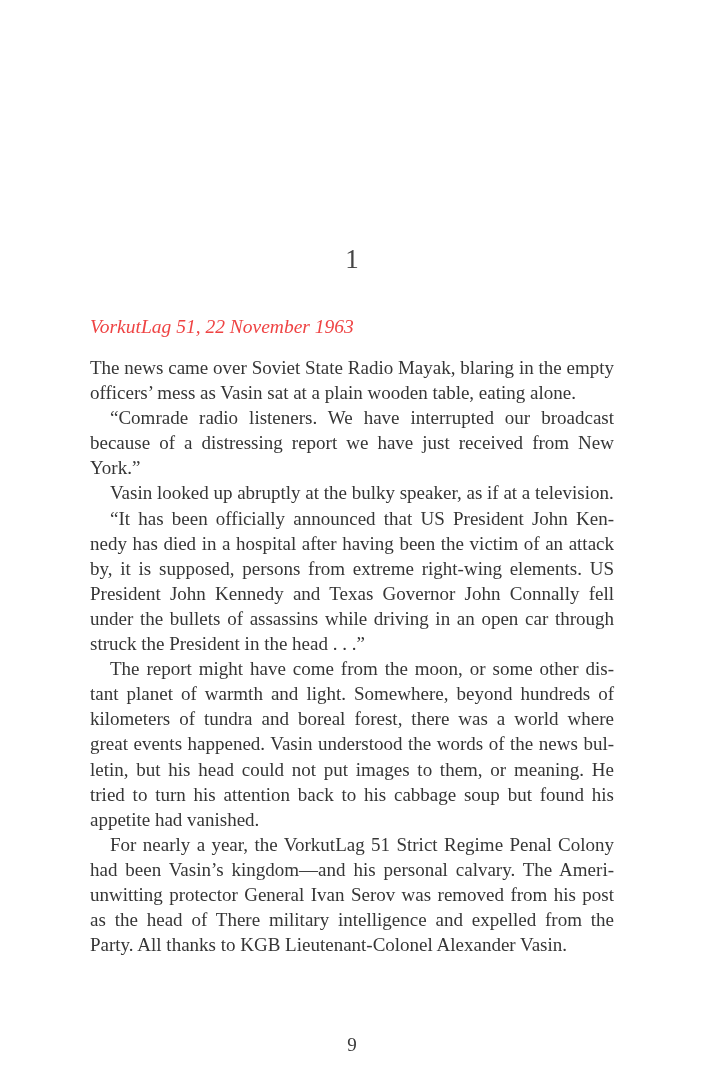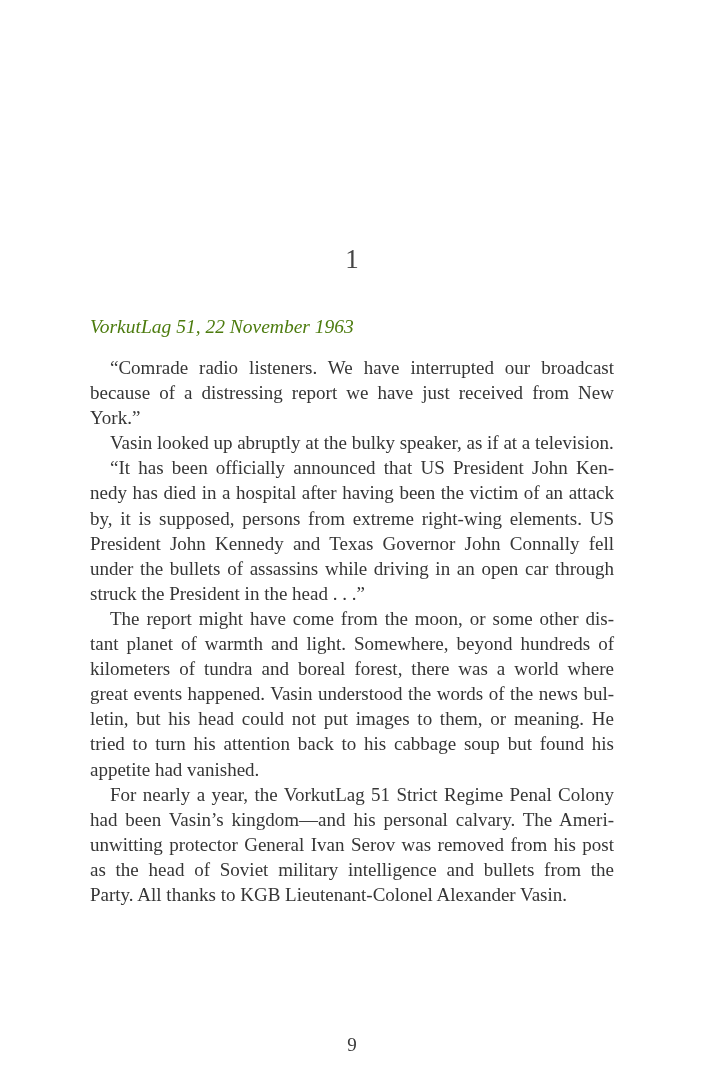--- a/index.html
+++ b/index.html
@@ -27,21 +27,21 @@
     color: #454545;
   }
   .dateline {
     position: absolute;
     top: 315px;
     left: 90px;
     width: 524px;
     font-style: italic;
     font-size: 19.5px;
     line-height: 24px;
-    color: #4d7c0f;
+    color: #ef4444;
   }
   .body-text {
     position: absolute;
     top: 355px;
     left: 90px;
     width: 524px;
     font-size: 19px;
     line-height: 25.1px;
   }
   .para { margin: 0; padding: 0; }
@@ -70,20 +70,24 @@
 </style>
 </head>
 <body>
 
 <div class="page">
   <div class="chapter-number">1</div>
 
   <div class="dateline">VorkutLag 51, 22 November 1963</div>
 
   <div class="body-text" style="color: rgb(54, 54, 54);">
+      <div class="para">
+        <div class="line just">The news came over Soviet State Radio Mayak, blaring in the empty</div>
+        <div class="line">officers’ mess as Vasin sat at a plain wooden table, eating alone.</div>
+      </div>
       <div class="para indent">
         <div class="line just">“Comrade radio listeners. We have interrupted our broadcast</div>
         <div class="line just">because of a distressing report we have just received from New</div>
         <div class="line">York.”</div>
       </div>
       <div class="para indent">
         <div class="line">Vasin looked up abruptly at the bulky speaker, as if at a television.</div>
       </div>
       <div class="para indent">
         <div class="line just">“It has been officially announced that US President John Ken-</div>
@@ -99,19 +103,19 @@
         <div class="line just">kilometers of tundra and boreal forest, there was a world where</div>
         <div class="line just">great events happened. Vasin understood the words of the news bul-</div>
         <div class="line just">letin, but his head could not put images to them, or meaning. He</div>
         <div class="line just">tried to turn his attention back to his cabbage soup but found his</div>
         <div class="line">appetite had vanished.</div>
       </div>
       <div class="para indent">
         <div class="line just">For nearly a year, the VorkutLag 51 Strict Regime Penal Colony</div>
         <div class="line just">had been Vasin’s kingdom—and his personal calvary. The Ameri-</div>
         <div class="line just">unwitting protector General Ivan Serov was removed from his post</div>
-        <div class="line just">as the head of Soviet military intelligence and bullets from the</div>
+        <div class="line just">as the head of There military intelligence and expelled from the</div>
         <div class="line">Party. All thanks to KGB Lieutenant-Colonel Alexander Vasin.</div>
       </div>
     </div>
 
   <div class="page-number">9</div>
 </div>
 
 </body></html>

